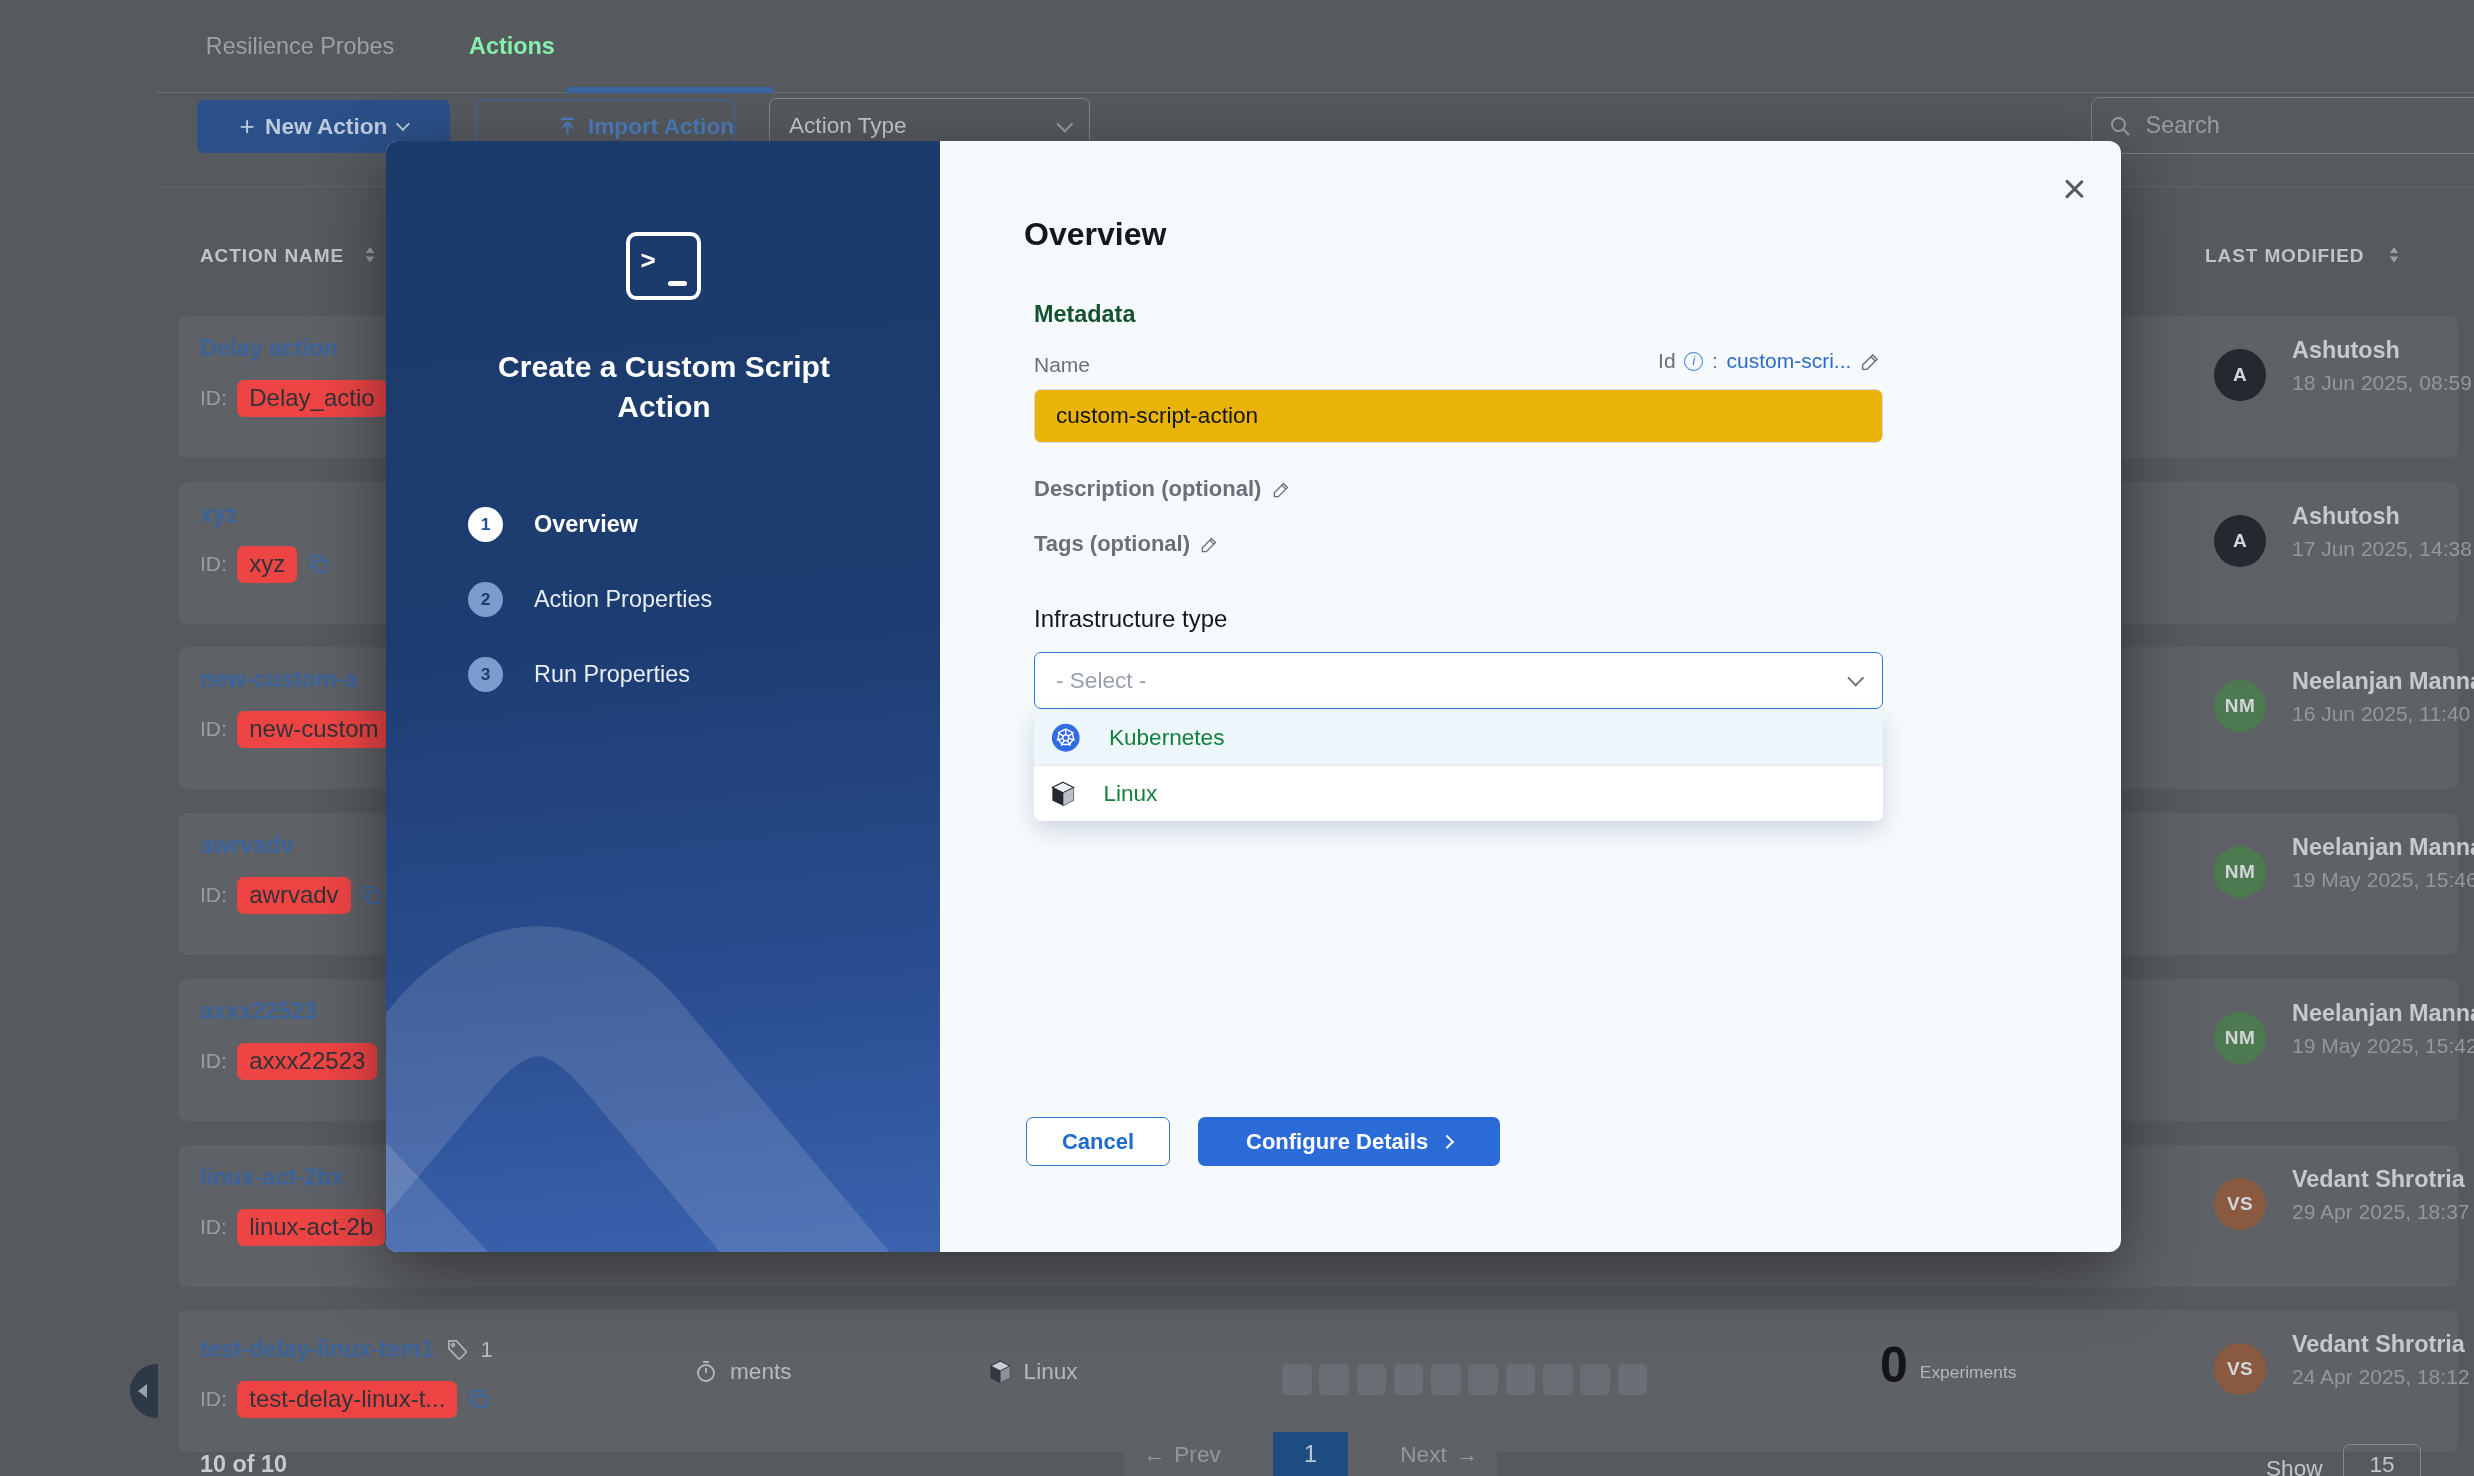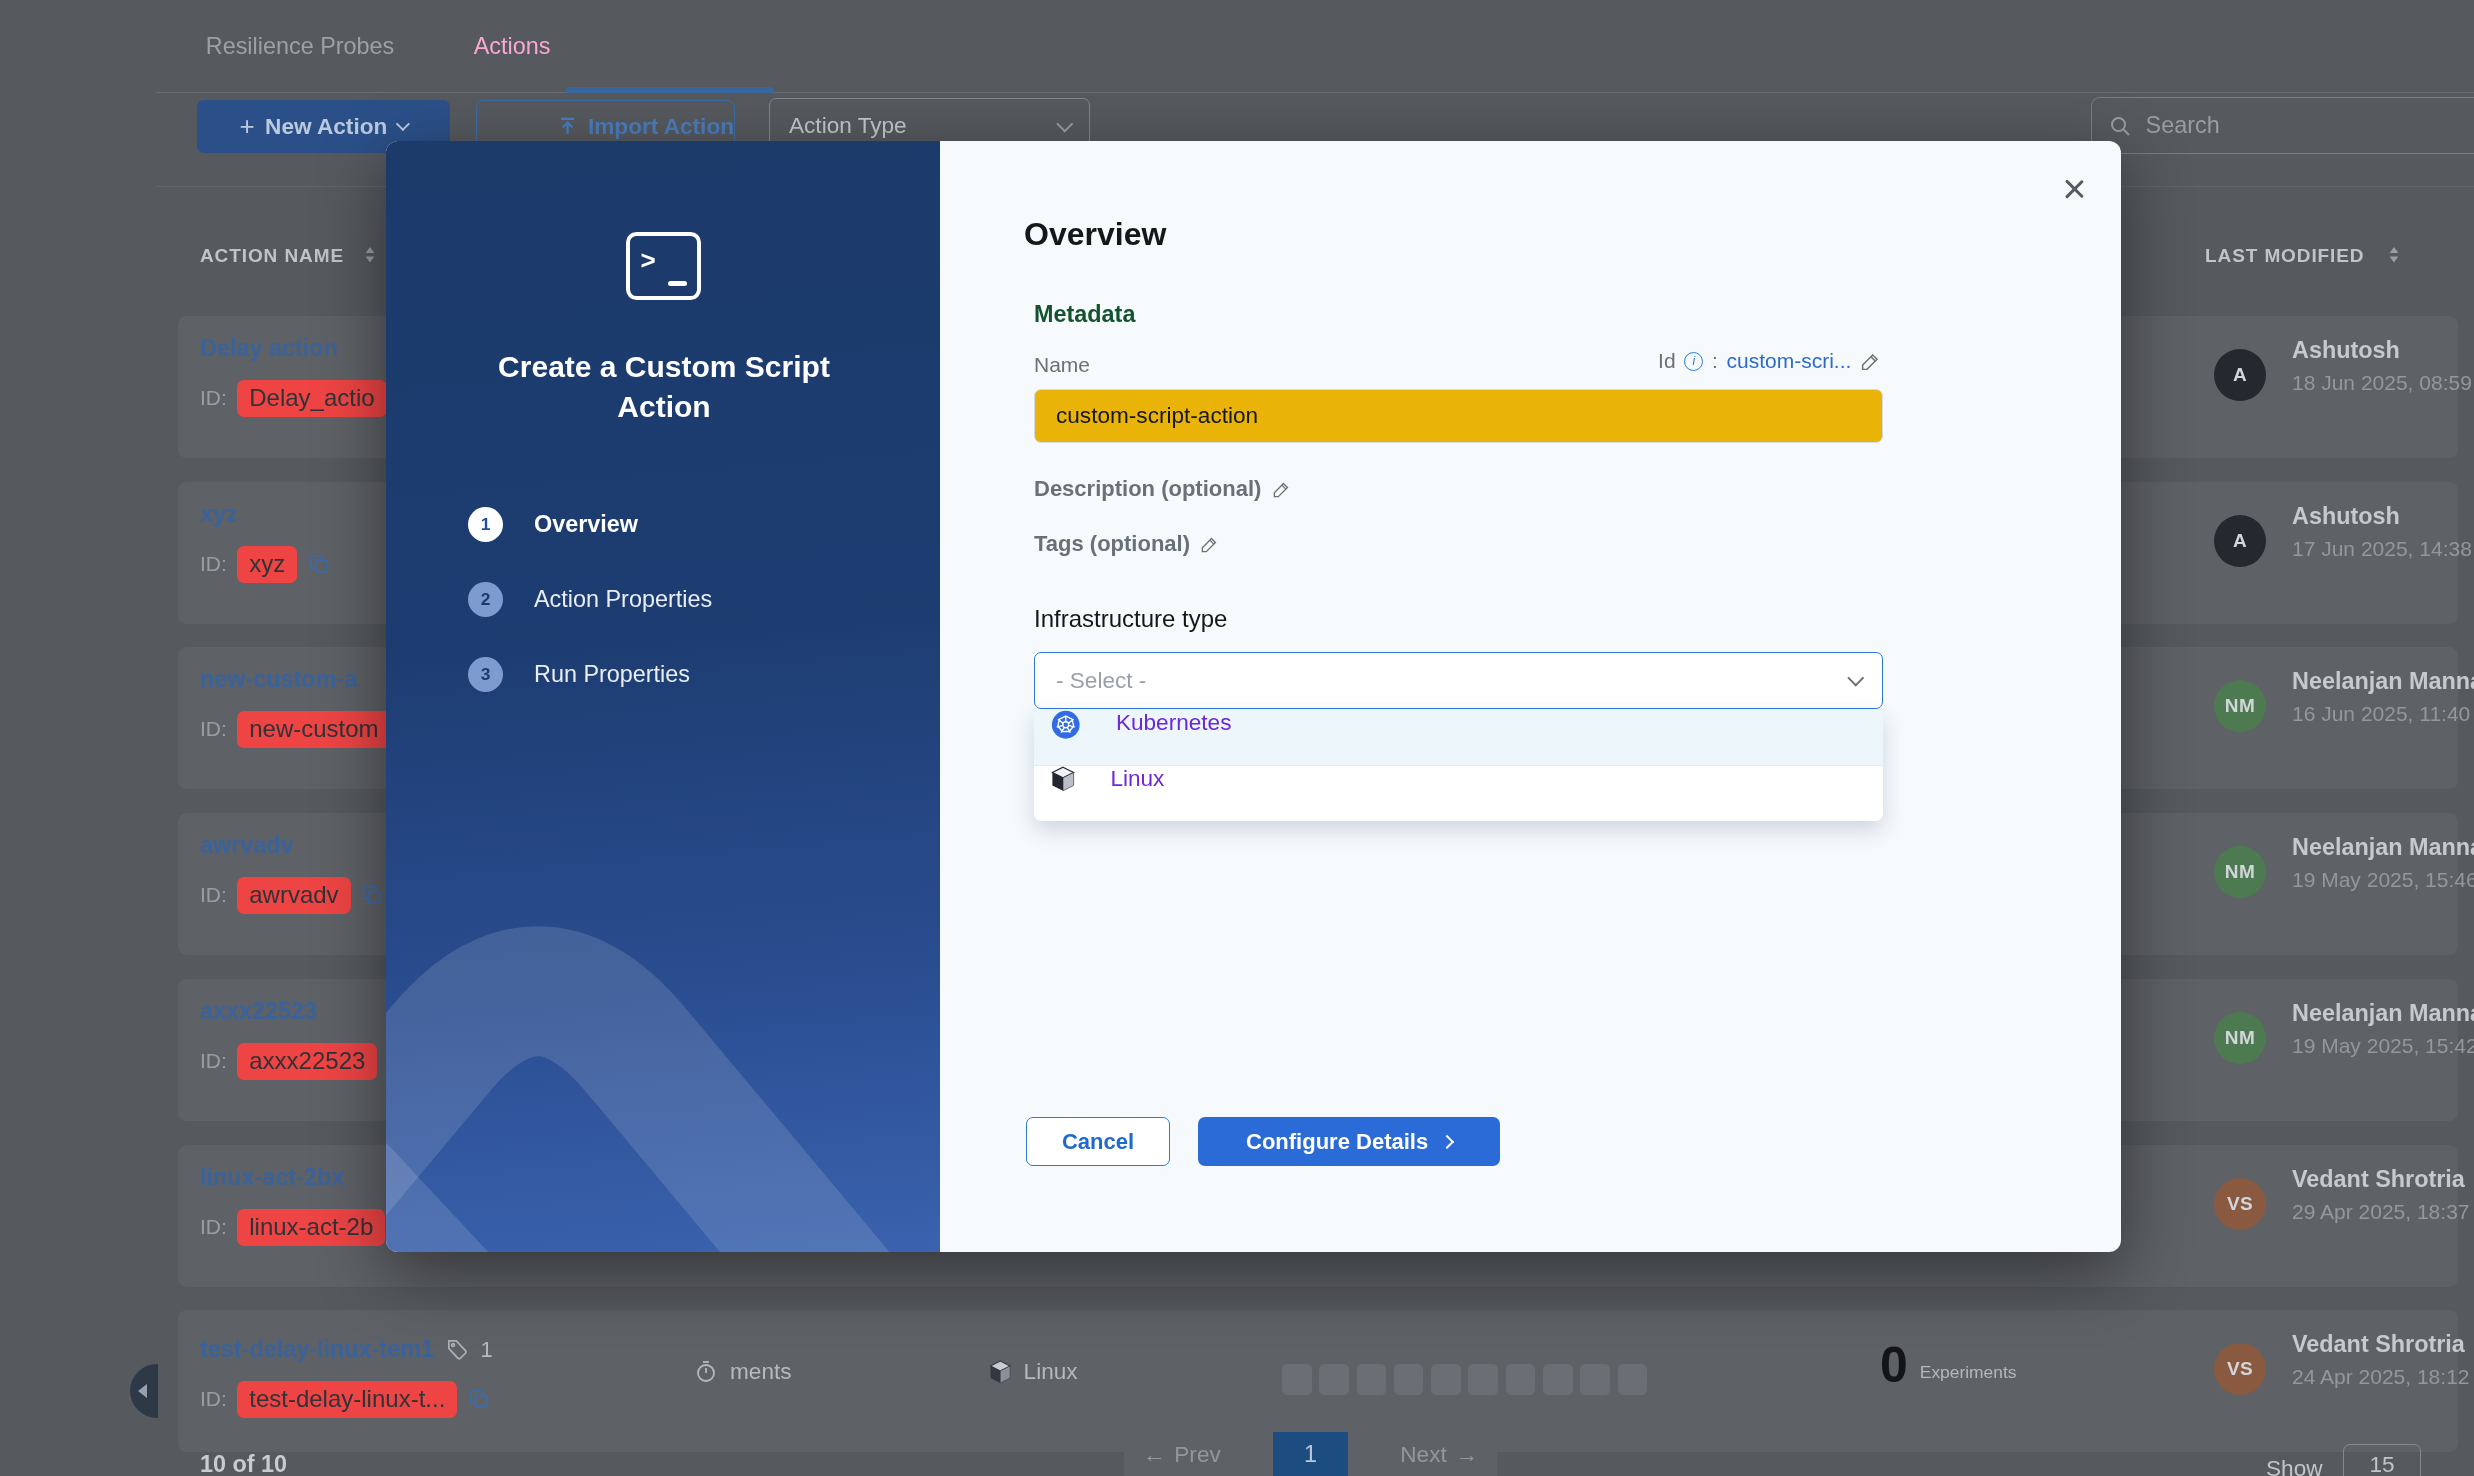--- a/index.html
+++ b/index.html
@@ -20,21 +20,21 @@
            color:#5d6775;font-size:14px;line-height:21px;text-align:center;font-style:normal}
   .info-sb::before{content:"i"}
   .sb-handle{position:absolute;left:130px;top:1364px;width:28px;height:54px;background:#2e3947;
              border-radius:27px 0 0 27px;z-index:7}
   .sb-handle .tri{position:absolute;left:7.8px;top:20px;width:0;height:0;border-top:7px solid transparent;
                   border-bottom:7px solid transparent;border-right:9.5px solid #97a1af}
 
   
   .tabsbar{position:absolute;left:156px;top:0;width:2319px;height:92px;border-bottom:0.9px solid #6a6d72;z-index:1}
   .tab{position:absolute;top:46px;font-size:23.4px;color:#9da0a6;transform:translate(-50%,-50%);white-space:nowrap}
-  .tab.active{color:#f9a8d4;font-weight:400}
+  .tab.active{color:#86efac;font-weight:700}
   .tab-underline{position:absolute;left:410px;top:87px;width:208px;height:6px;background:#3a679f;border-radius:3.5px 3.5px 0 0}
   .toolbar-line{position:absolute;left:156px;top:186px;width:2319px;height:0.9px;background:#616469;z-index:1}
 
   
   .btn-new{position:absolute;left:197px;top:100px;width:253px;height:53px;background:#2b5089;border-radius:7px;
            color:#bccade;font-size:22.6px;font-weight:700;display:flex;align-items:center;justify-content:center;gap:10.4px;z-index:1}
   .btn-import{position:absolute;left:476px;top:100px;width:259px;height:53px;border:1.7px solid #3b6ca8;border-radius:7px;
            color:#4b7dbd;font-size:22.6px;font-weight:700;display:flex;align-items:center;justify-content:flex-end;gap:10.4px;box-sizing:border-box;z-index:1}
   .dd-actiontype{position:absolute;left:769px;top:98px;width:321px;height:56px;border:1.7px solid #83868b;border-radius:7px;
            box-sizing:border-box;display:flex;align-items:center;padding:0 19px;color:#c5c7cc;font-size:22.6px;z-index:1}
@@ -114,21 +114,21 @@
   .info-b::before{content:"i"}
   .minput{position:absolute;left:648px;top:248px;width:849px;height:54px;border:1.7px solid #d7dae0;border-radius:7px;
           box-sizing:border-box;background:#eab308;font-size:22.6px;color:#14181d;padding:0 21px;outline:none;
           font-family:"Liberation Sans","DejaVu Sans",sans-serif}
   .mh2{position:absolute;left:648px;top:464px;font-size:24px;font-weight:400;color:#14181d}
   .mselect{position:absolute;left:648px;top:511px;width:849px;height:57px;border:1.7px solid #2e78d6;border-radius:7px;
           box-sizing:border-box;background:#fff;display:flex;align-items:center;padding:0 21px;font-size:22.6px;color:#98a0ab;cursor:pointer}
   .mselect .cv{margin-left:auto;color:#6a7078;margin-top:-5.2px}
   .mmenu{position:absolute;left:648px;top:569px;width:849px;background:#fff;border-radius:0 0 7px 7px;
          box-shadow:0 8.7px 22.6px rgba(30,50,90,.18)}
-  .mopt{height:55px;display:flex;gap:35px;padding:0 17.4px;font-size:22.6px;color:#6d28d9;cursor:pointer}
+  .mopt{height:55px;display:flex;align-items:center;gap:28px;padding:0 17.4px;font-size:22.6px;color:#15803d;cursor:pointer}
   .mopt.hl{background:#ecf6fb;border-bottom:0.9px solid #e6eaee}
   .btn-cancel{position:absolute;left:640px;top:976px;width:144px;height:49px;border:1.7px solid #2e78d6;border-radius:7px;
           box-sizing:border-box;background:#fff;color:#1f6ad1;font-size:22px;font-weight:700;
           display:flex;align-items:center;justify-content:center;cursor:pointer}
   .btn-config{position:absolute;left:812px;top:976px;width:302px;height:49px;background:#2b6bd7;border-radius:7px;
           color:#fff;font-size:22px;font-weight:700;display:flex;align-items:center;justify-content:center;gap:14px;cursor:pointer}
   .btn-config .cv{border-width:0 2.6px 2.6px 0;border-style:solid;border-color:#fff;width:7.8px;height:7.8px;margin-top:0}
 </style>
 </head>
 <body>

